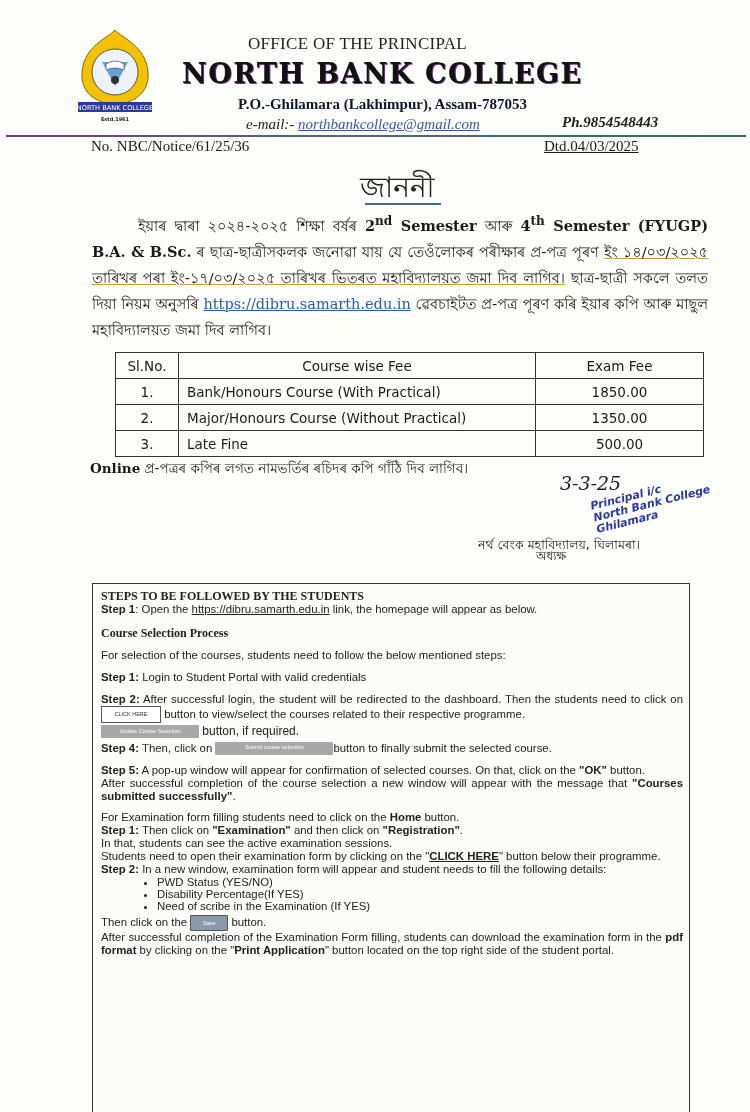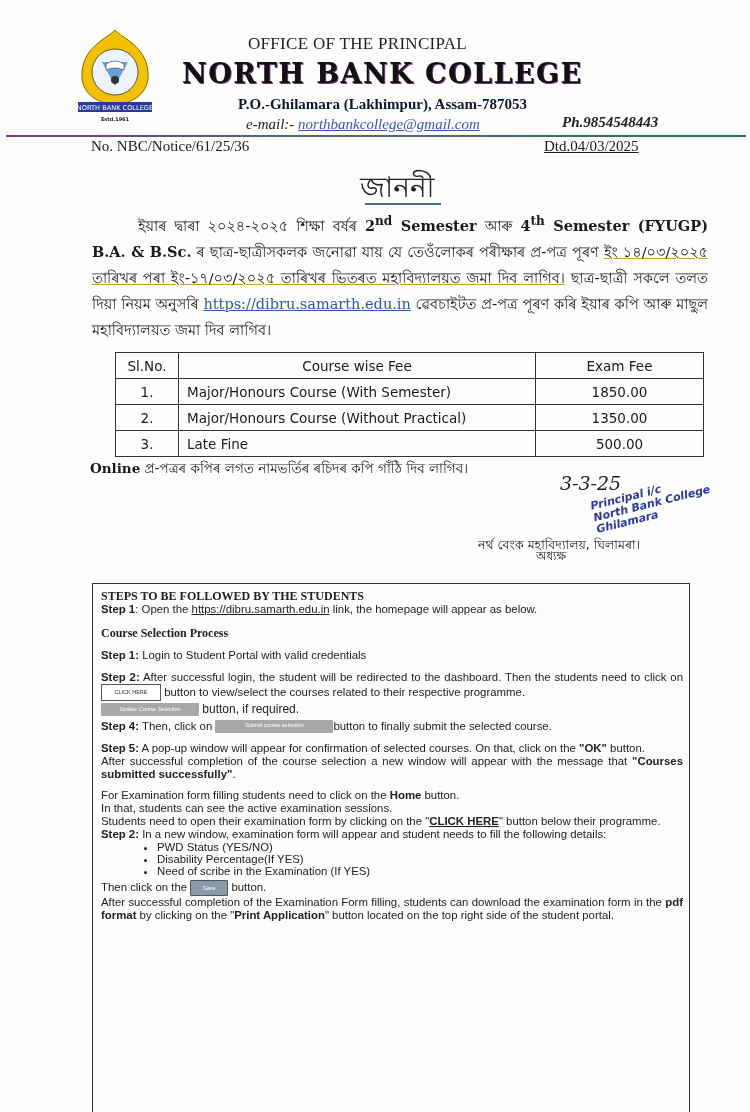--- a/index.html
+++ b/index.html
@@ -85,21 +85,21 @@
 
 <table class="fee">
   <tbody>
       <tr>
     <th style="width:46px">Sl.No.</th>
     <th style="width:340px">Course wise Fee</th>
     <th>Exam Fee</th>
   </tr>
   <tr>
     <td class="c">1.</td>
-    <td>Major/Honours Course (With Semester)</td>
+    <td>Bank/Honours Course (With Practical)</td>
     <td class="c">1850.00</td>
   </tr>
   <tr>
     <td class="c">2.</td>
     <td>Major/Honours Course (Without Practical)</td>
     <td class="c">1350.00</td>
   </tr>
   <tr>
     <td class="c">3.</td>
     <td>Late Fine</td>
@@ -119,28 +119,30 @@
   <div>Ghilamara</div>
 </div>
 <div class="abs adhyaksha">অধ্যক্ষ</div>
 <div class="abs college-bn">নৰ্থ বেংক মহাবিদ্যালয়, ঘিলামৰা।</div>
 
 <div class="abs steps">
   <div class="steps-inner">
     <p class="serif-h">STEPS TO BE FOLLOWED BY THE STUDENTS</p>
     <p><b>Step 1</b><span>: Open the </span><span class="link-u">https://dibru.samarth.edu.in</span><span> link, the homepage will appear as below.</span></p>
     <p class="serif-h" style="margin-top:11px">Course Selection Process</p>
+    <p style="margin-top:9px">For selection of the courses, students need to follow the below mentioned steps:</p>
     <p style="margin-top:9px"><b>Step 1:</b><span> Login to Student Portal with valid credentials</span></p>
     <p class="j" style="margin-top:9px"><b>Step 2:</b><span> After successful login, the student will be redirected to the dashboard. Then the students need to click on </span><span class="btn-click">CLICK HERE</span><span> button to view/select the courses related to their respective programme.</span></p>
     <p style="margin-top:2px"><span class="btn-img" style="width:98px;height:13px;line-height:13px">Update Course Selection</span><span style="font-size:12px"> button, if required.</span></p>
     <p style="margin-top:4px"><b>Step 4:</b><span> Then, click on </span><span class="btn-img" style="width:118px;height:13px;line-height:11px;vertical-align:top">Submit course selection</span><span>button to finally submit the selected course.</span></p>
     <p class="j" style="margin-top:9px"><b>Step 5:</b><span> A pop-up window will appear for confirmation of selected courses. On that, click on the </span><b>"OK"</b><span> button.</span></p>
     <p class="j"><span>After successful completion of the course selection a new window will appear with the message that </span><b>"Courses submitted successfully"</b><span>.</span></p>
 
     <p style="margin-top:8px"><span>For Examination form filling students need to click on the </span><b>Home</b><span> button.</span></p>
+    <p><b>Step 1:</b><span> Then click on </span><b>"Examination"</b><span> and then click on </span><b>"Registration"</b><span>.</span></p>
     <p>In that, students can see the active examination sessions.</p>
     <p><span>Students need to open their examination form by clicking on the "</span><b class="link-u">CLICK HERE</b><span>" button below their programme.</span></p>
     <p><b>Step 2:</b><span> In a new window, examination form will appear and student needs to fill the following details:</span></p>
     <ul class="det">
       <li>PWD Status (YES/NO)</li>
       <li>Disability Percentage(If YES)</li>
       <li>Need of scribe in the Examination (If YES)</li>
     </ul>
     <p style="margin-top:3px"><span>Then click on the </span><span class="btn-img" style="width:36px;height:14px;line-height:14px;background:#8a9aaa;border:1px solid #555">Save</span><span> button.</span></p>
     <p class="j"><span>After successful completion of the Examination Form filling, students can download the examination form in the </span><b>pdf format</b><span> by clicking on the "</span><b>Print Application</b><span>" button located on the top right side of the student portal.</span></p>

